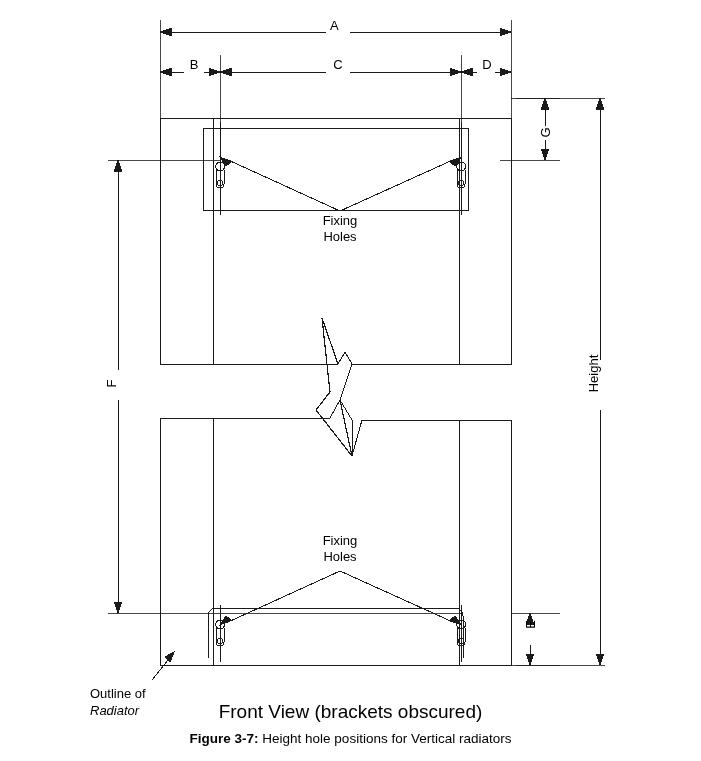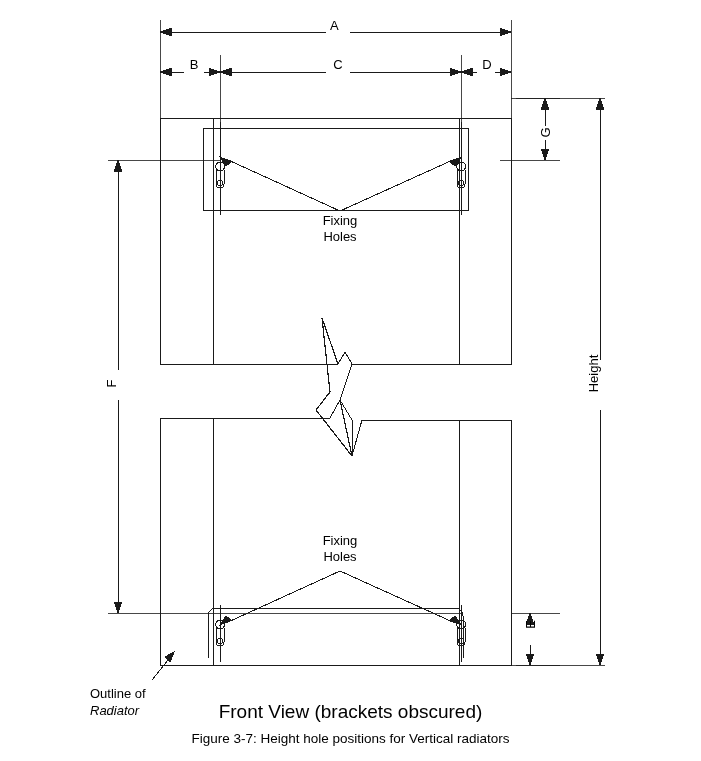--- a/index.html
+++ b/index.html
@@ -46,21 +46,21 @@
   .caption {
     position: absolute;
     left: 0;
     top: 731px;
     width: 701px;
     text-align: center;
     font-size: 13.5px;
     font-family: "Liberation Sans", sans-serif;
   }
   .caption b {
-    font-weight: normal;
+    font-weight: bold;
   }
   .front-view {
     position: absolute;
     left: 0;
     top: 688px;
     width: 701px;
     text-align: center;
     font-size: 19px;
     font-family: "Liberation Sans", sans-serif;
     margin-top: 13px;

